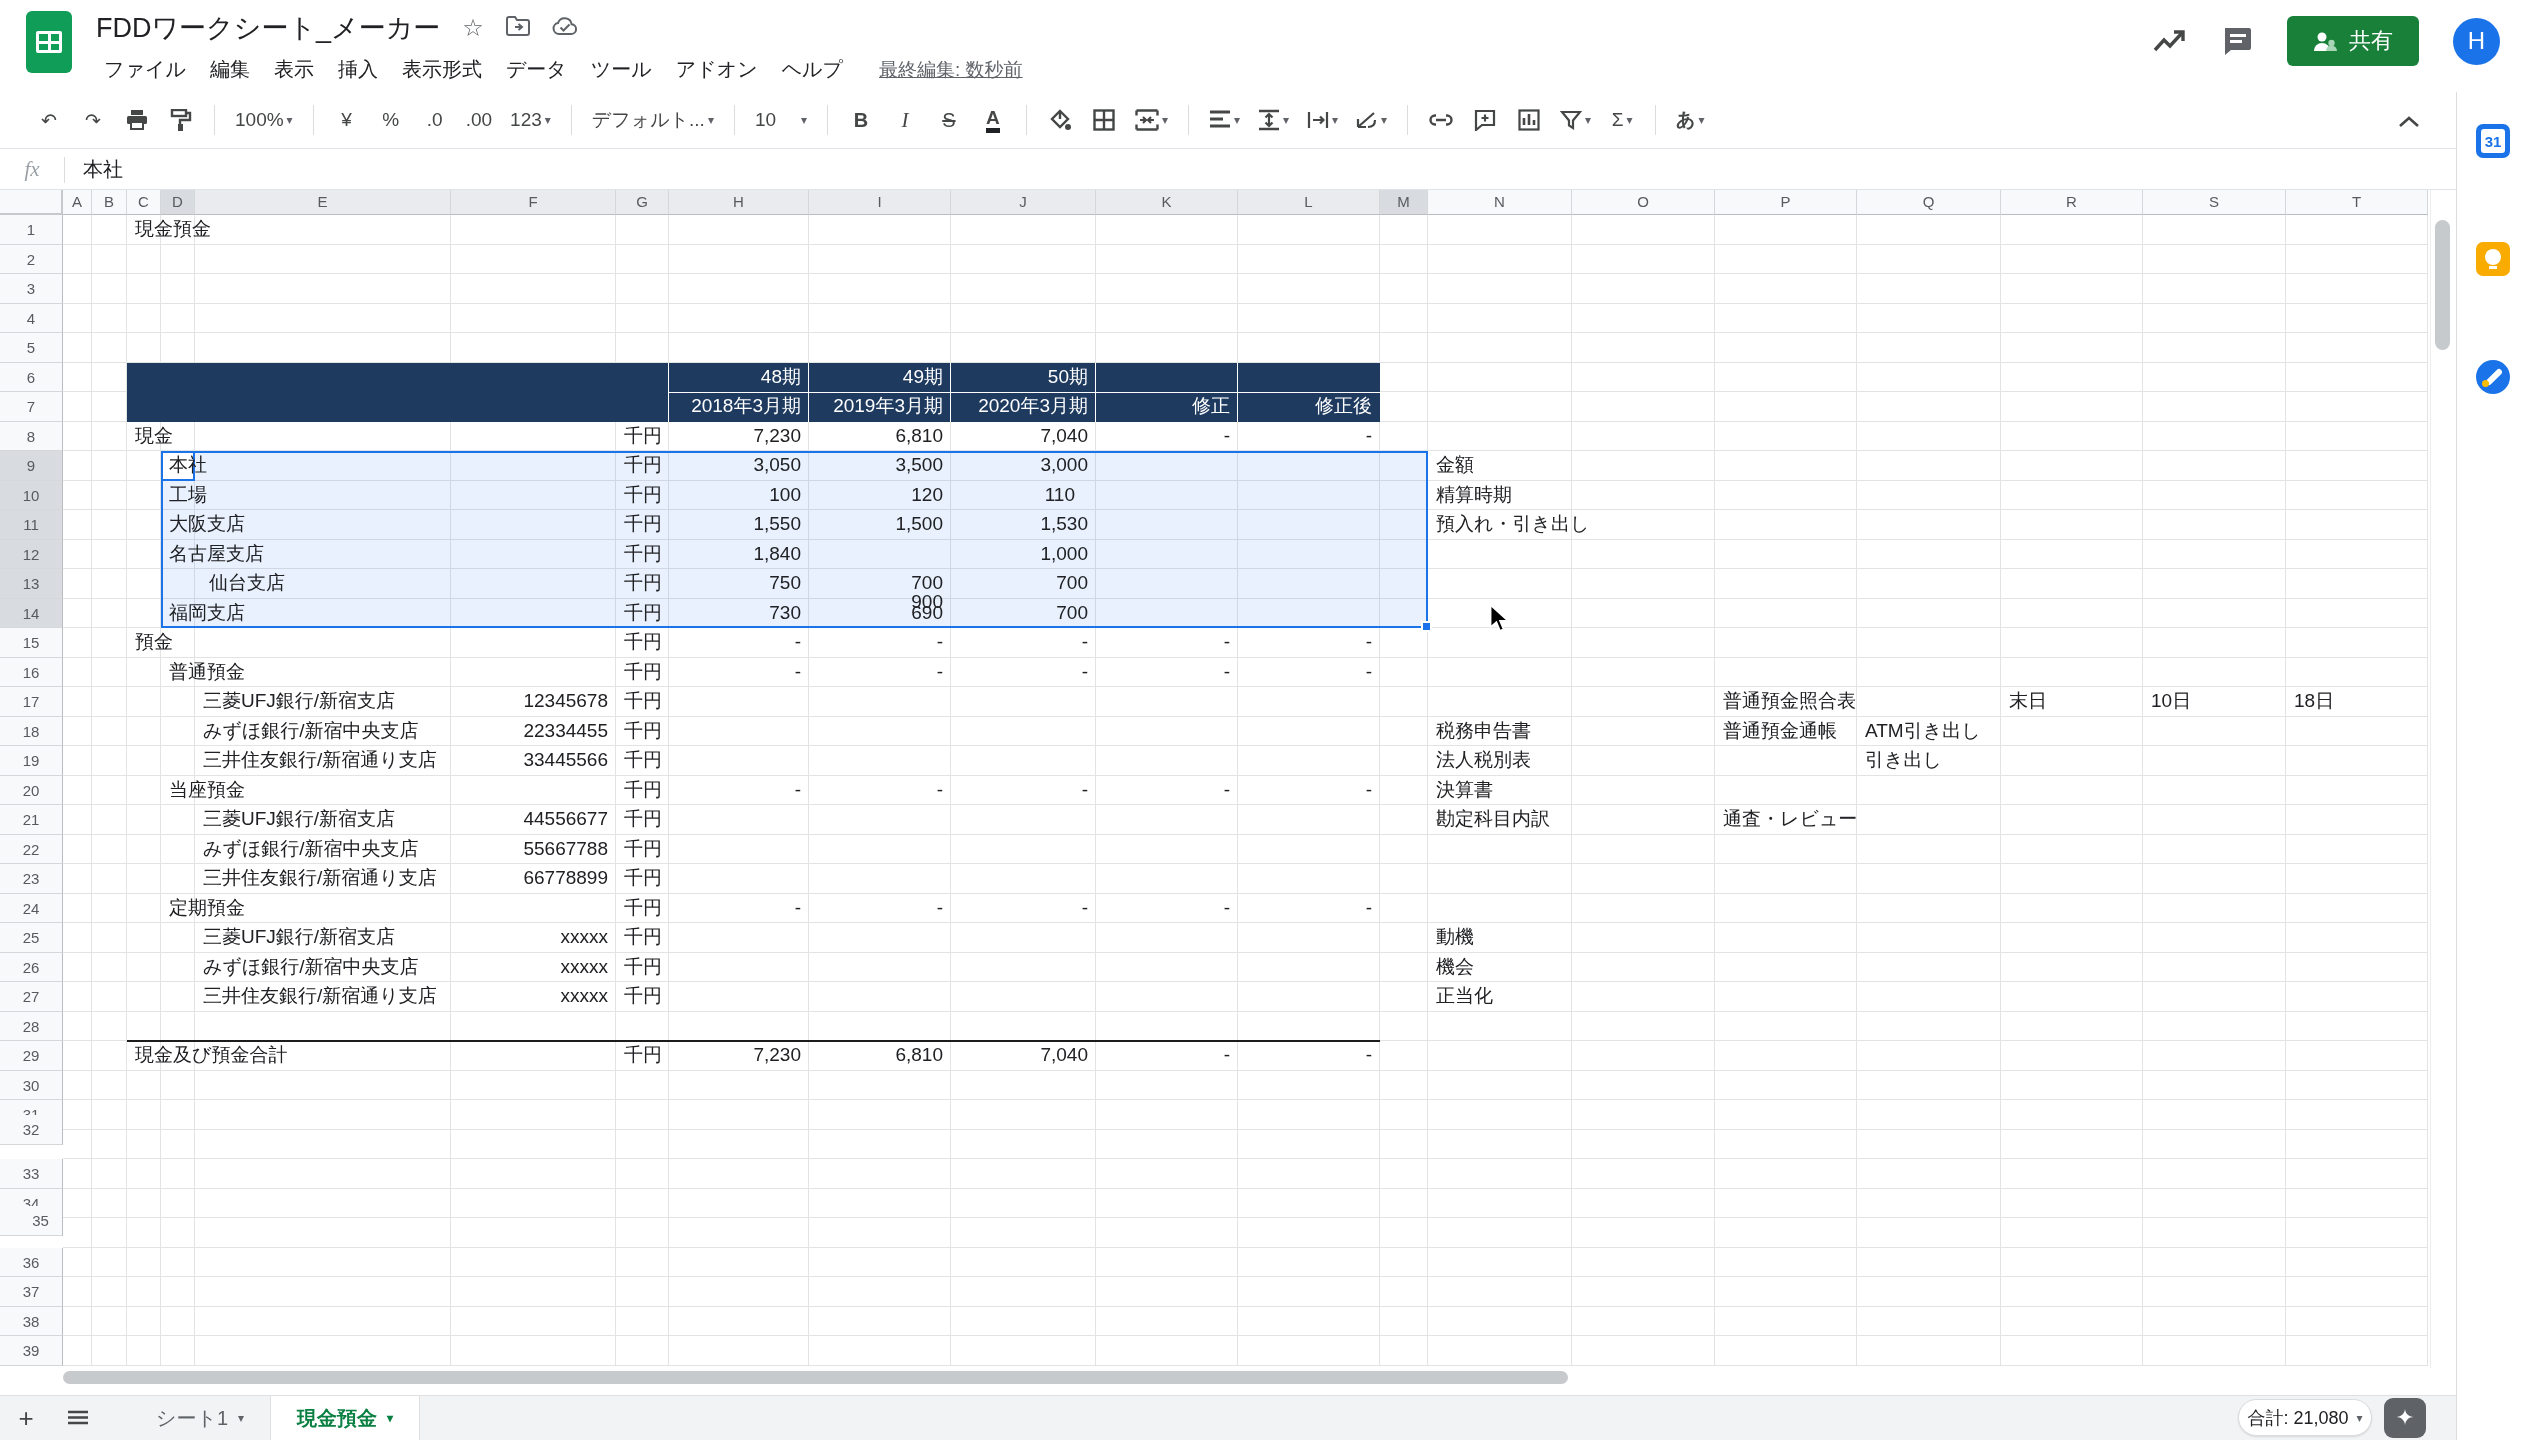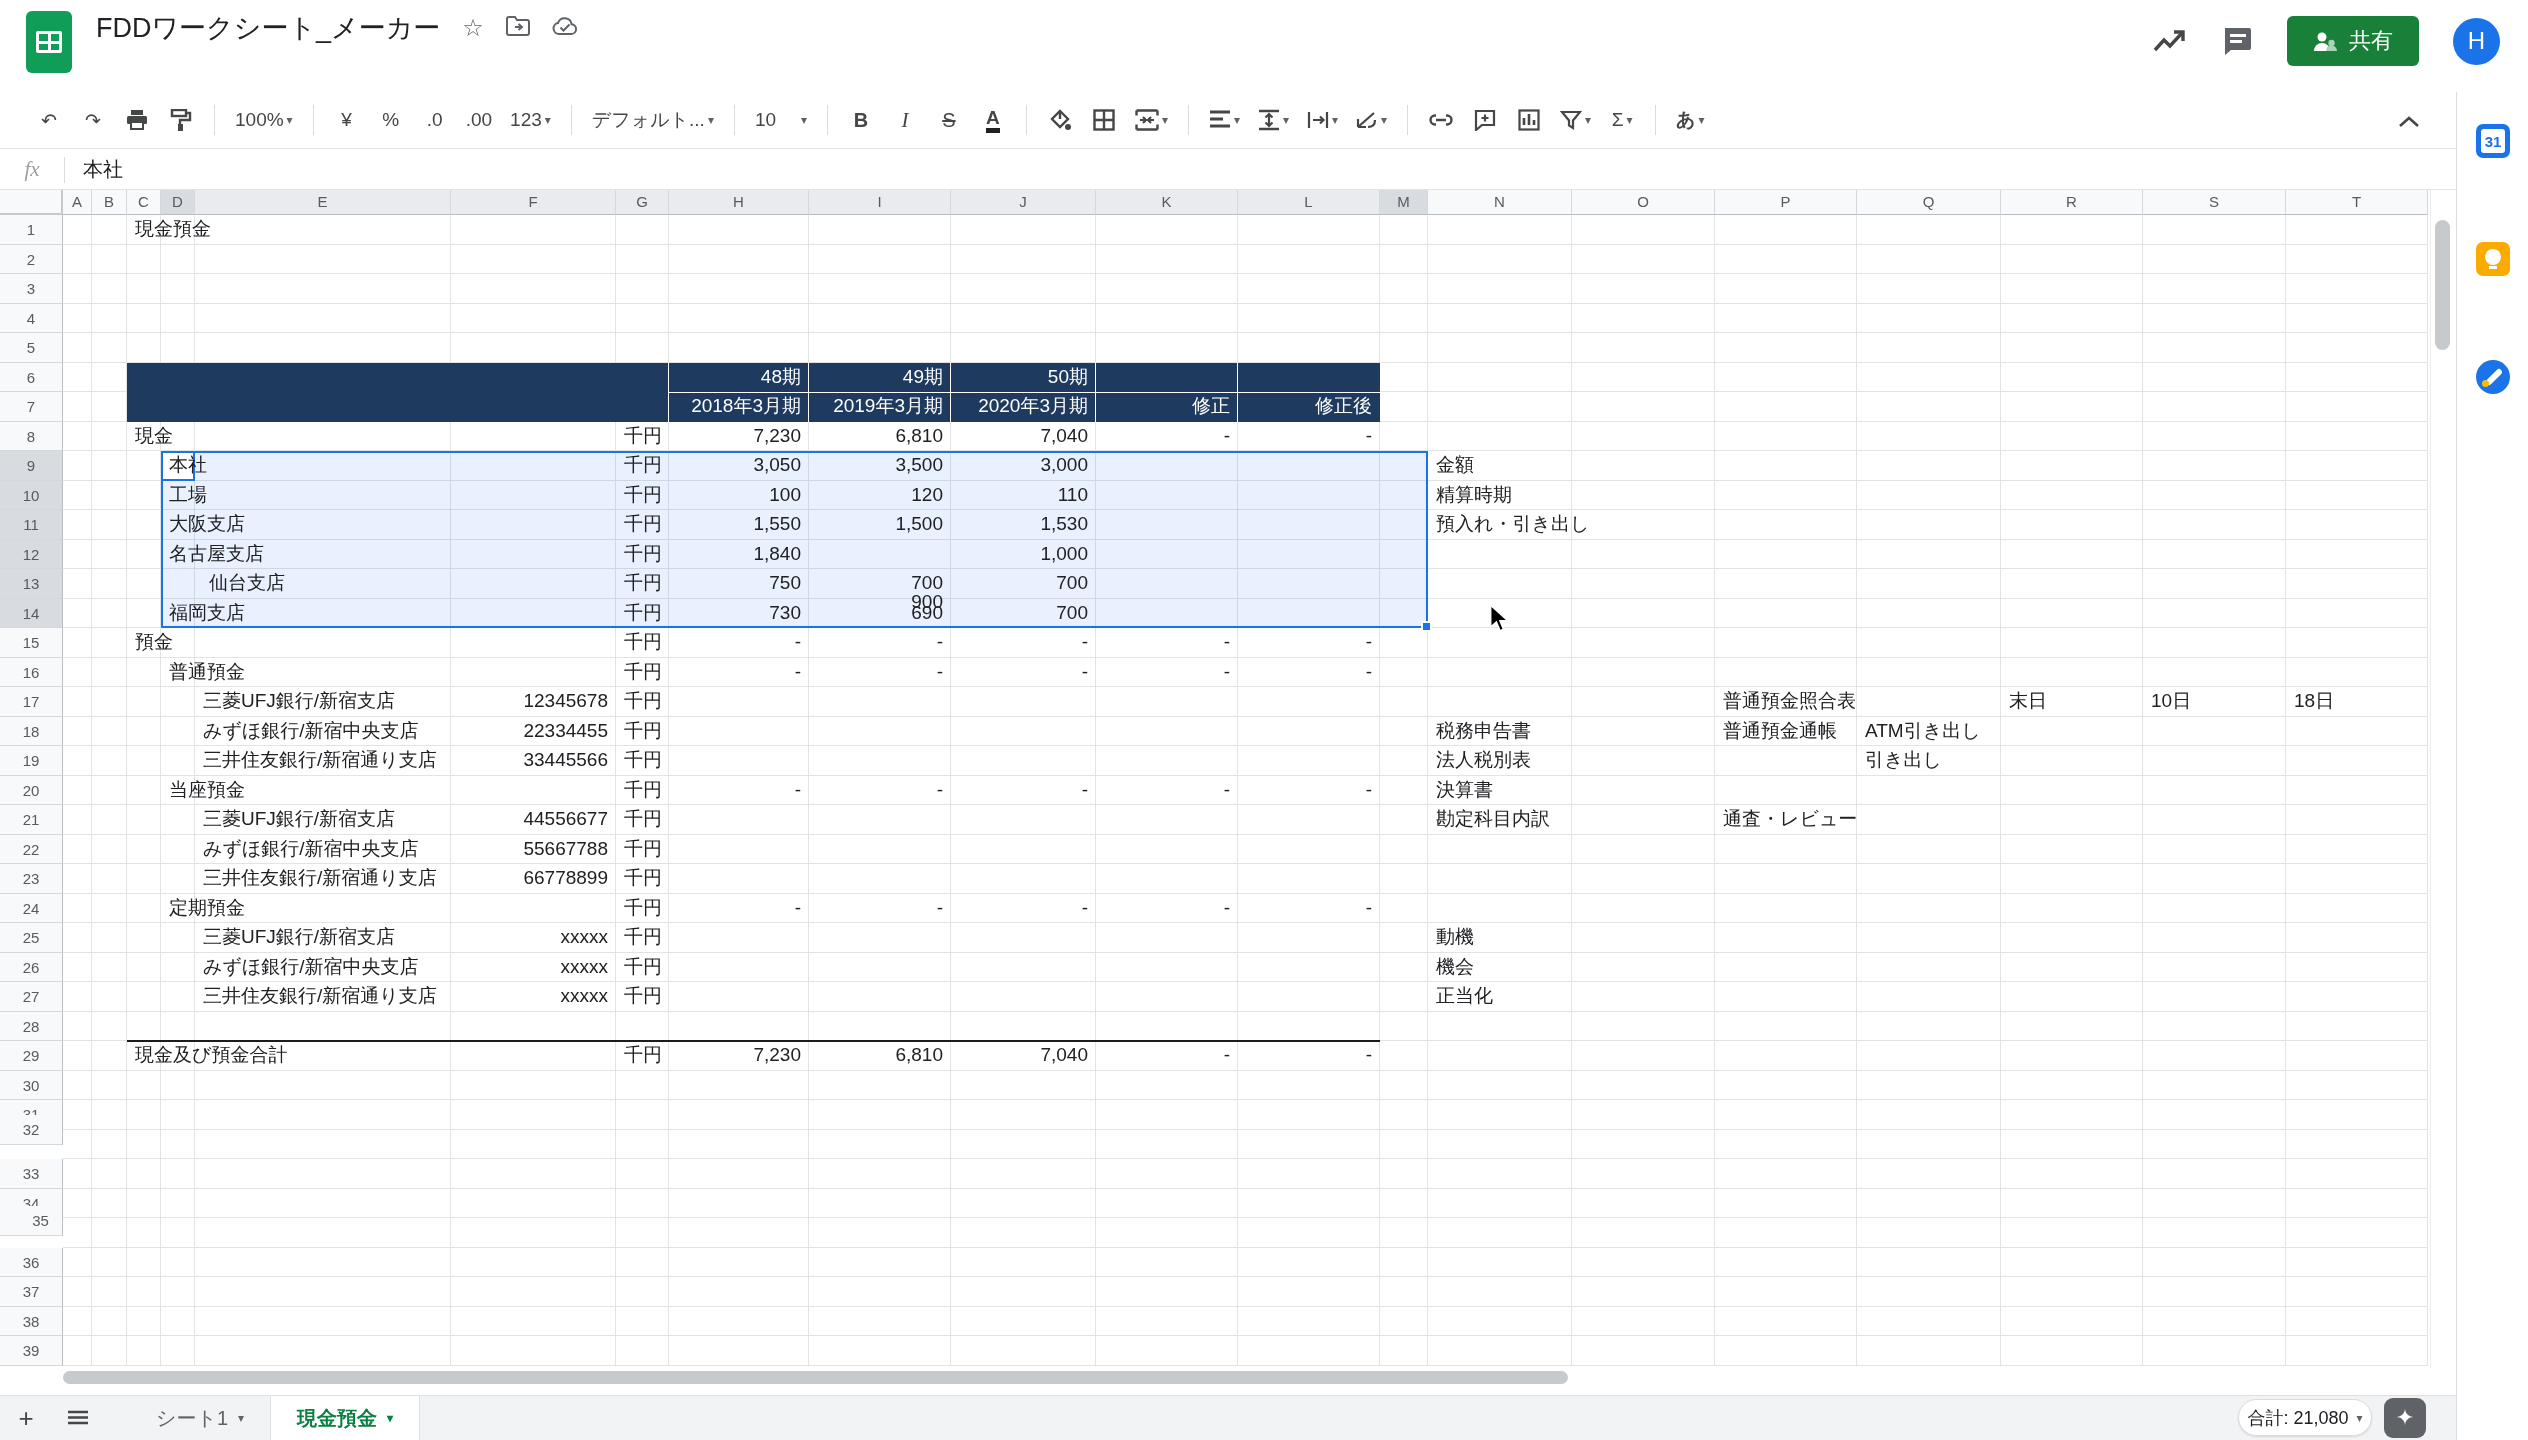--- a/index.html
+++ b/index.html
@@ -128,20 +128,24 @@
           <path d="M9 11 h6 M12.5 8 l3.5 3 -3.5 3" fill="none" stroke="#5f6368" stroke-width="2"></path>
         </svg>
     </span>
     <span class="title-ico">
       <svg width="26" height="20" viewBox="0 0 26 20">
           <path d="M7 18 a5.5 5.5 0 0 1-1-10.9 a7 7 0 0 1 13.6 1.2 a4.8 4.8 0 0 1-0.8 9.7 z" fill="none" stroke="#5f6368" stroke-width="2"></path>
           <path d="M8.5 11.5 l3 3 l6-6" fill="none" stroke="#5f6368" stroke-width="2"></path>
         </svg>
     </span>
   </div>
+  <nav class="menu-row">
+    <span id="menu-items"><span class="menu-item">ファイル</span><span class="menu-item">編集</span><span class="menu-item">表示</span><span class="menu-item">挿入</span><span class="menu-item">表示形式</span><span class="menu-item">データ</span><span class="menu-item">ツール</span><span class="menu-item">アドオン</span><span class="menu-item">ヘルプ</span></span>
+    <span class="last-edit">最終編集: 数秒前</span>
+  </nav>
   <div class="top-right">
     <button class="ico-btn">
       <svg width="34" height="26" viewBox="0 0 34 26">
           <path d="M2 22 L11 12 L17 18 L29 5" fill="none" stroke="#444746" stroke-width="3.4"></path>
           <path d="M21 4 h9 v9" fill="none" stroke="#444746" stroke-width="3.4"></path>
         </svg>
     </button>
     <button class="ico-btn">
       <svg width="32" height="32" viewBox="0 0 32 32">
           <path d="M4 3 h24 a2 2 0 0 1 2 2 v18 a2 2 0 0 1-2 2 h-18 l-6 5 z" fill="#5f6368"></path>
@@ -452,21 +456,21 @@
     <div class="cell" style="left: 161px; top: 261px; height: 29.5px; line-height: 28.5px; padding-left: 8px;">本社</div>
     <div class="cell" style="left: 616px; top: 261px; height: 29.5px; line-height: 28.5px; padding-left: 8px;">千円</div>
     <div class="cell num" style="left: 669px; top: 261px; height: 29.5px; line-height: 28.5px; width: 140px; text-align: right; padding-right: 8px;">3,050</div>
     <div class="cell num" style="left: 809px; top: 261px; height: 29.5px; line-height: 28.5px; width: 142px; text-align: right; padding-right: 8px;">3,500</div>
     <div class="cell num" style="left: 951px; top: 261px; height: 29.5px; line-height: 28.5px; width: 145px; text-align: right; padding-right: 8px;">3,000</div>
     <div class="cell" style="left: 1428px; top: 261px; height: 29.5px; line-height: 28.5px; padding-left: 8px;">金額</div>
     <div class="cell" style="left: 161px; top: 290.5px; height: 29.5px; line-height: 28.5px; padding-left: 8px;">工場</div>
     <div class="cell" style="left: 616px; top: 290.5px; height: 29.5px; line-height: 28.5px; padding-left: 8px;">千円</div>
     <div class="cell num" style="left: 669px; top: 290.5px; height: 29.5px; line-height: 28.5px; width: 140px; text-align: right; padding-right: 8px;">100</div>
     <div class="cell num" style="left: 809px; top: 290.5px; height: 29.5px; line-height: 28.5px; width: 142px; text-align: right; padding-right: 8px;">120</div>
-    <div class="cell num" style="left: 951px; top: 290.5px; height: 29px; line-height: 28.5px; width: 145px; text-align: right; padding-right: 8px;">110</div>
+    <div class="cell num" style="left: 951px; top: 290.5px; height: 29px; line-height: 28.5px; width: 145px; text-align: right; padding-right: 21px;">110</div>
     <div class="cell" style="left: 1428px; top: 290.5px; height: 29.5px; line-height: 28.5px; padding-left: 8px;">精算時期</div>
     <div class="cell" style="left: 161px; top: 320px; height: 29.5px; line-height: 28.5px; padding-left: 8px;">大阪支店</div>
     <div class="cell" style="left: 616px; top: 320px; height: 29.5px; line-height: 28.5px; padding-left: 8px;">千円</div>
     <div class="cell num" style="left: 669px; top: 320px; height: 29.5px; line-height: 28.5px; width: 140px; text-align: right; padding-right: 8px;">1,550</div>
     <div class="cell num" style="left: 809px; top: 320px; height: 29.5px; line-height: 28.5px; width: 142px; text-align: right; padding-right: 8px;">1,500</div>
     <div class="cell num" style="left: 951px; top: 320px; height: 29.5px; line-height: 28.5px; width: 145px; text-align: right; padding-right: 8px;">1,530</div>
     <div class="cell" style="left: 1428px; top: 320px; height: 29.5px; line-height: 28.5px; padding-left: 8px;">預入れ・引き出し</div>
     <div class="cell" style="left: 161px; top: 349.5px; height: 29.5px; line-height: 28.5px; padding-left: 8px;">名古屋支店</div>
     <div class="cell" style="left: 616px; top: 349.5px; height: 29.5px; line-height: 28.5px; padding-left: 8px;">千円</div>
     <div class="cell num" style="left: 669px; top: 349.5px; height: 29.5px; line-height: 28.5px; width: 140px; text-align: right; padding-right: 8px;">1,840</div>

